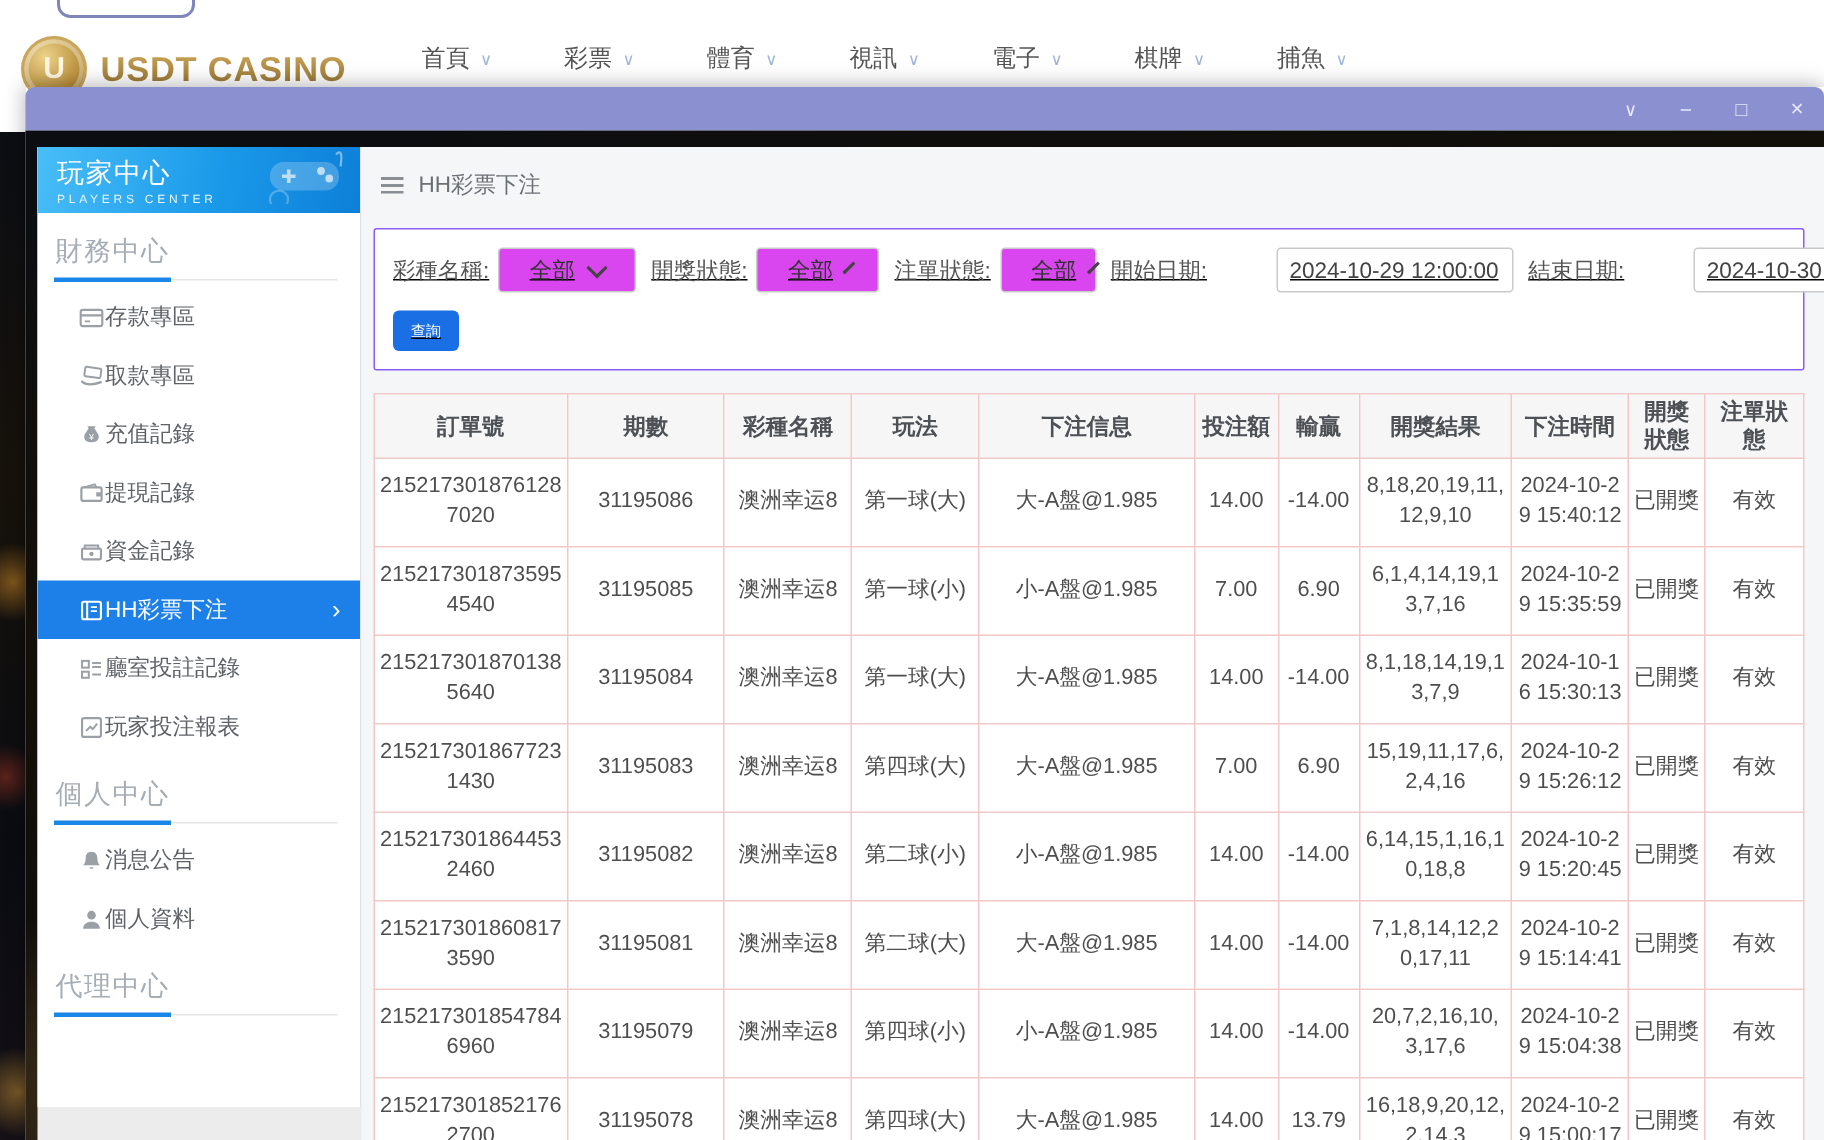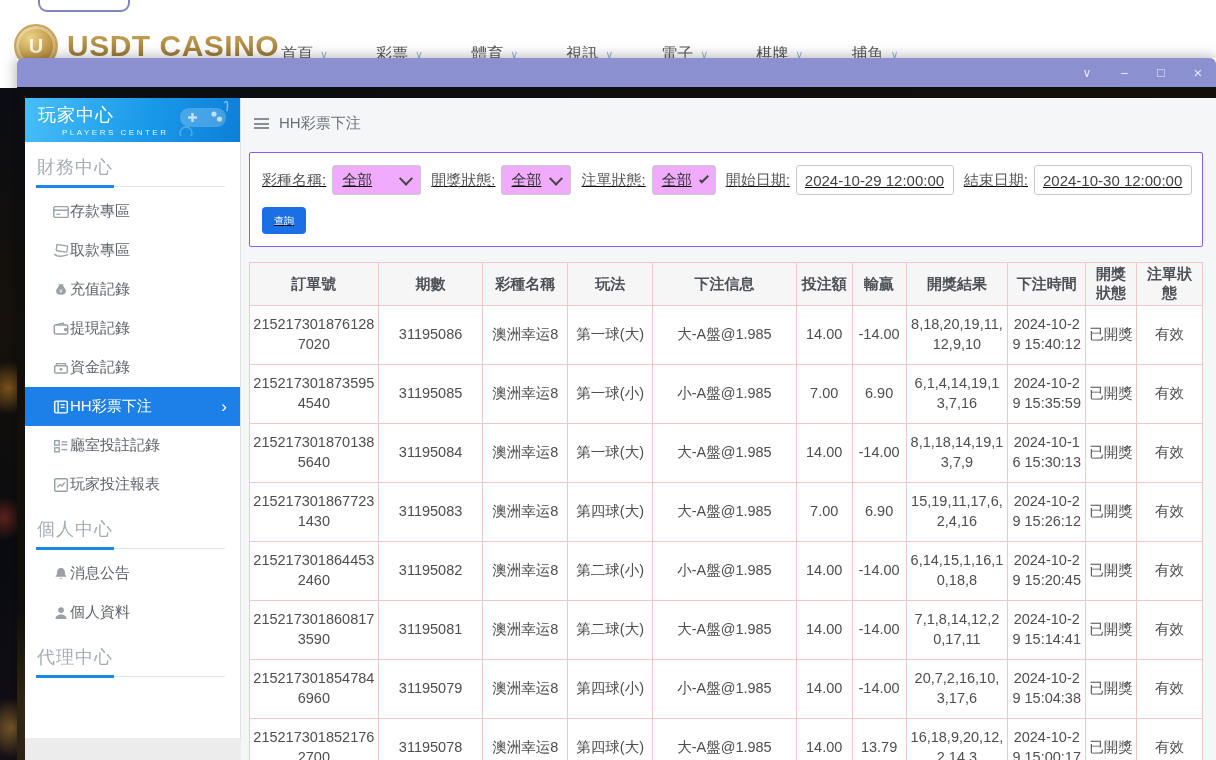--- a/index.html
+++ b/index.html
@@ -11,24 +11,24 @@
   
   .topbar{position:absolute;left:0;top:0;width:1216px;height:90px;background:#ffffff;}
   .tab-ghost{position:absolute;left:38px;top:-9px;width:88px;height:17px;
     border:2px solid #7f86bb;border-radius:9px;background:#fff;}
   .logo{position:absolute;left:14px;top:24px;display:flex;align-items:center;gap:9px;}
   .logo-circle{width:40px;height:40px;border-radius:50%;
     background:radial-gradient(circle at 35% 30%,#ecd28a,#b58a35 70%,#8f6b25);
     border:2px solid #caa55a;display:flex;align-items:center;justify-content:center;
     box-shadow:inset 0 0 0 3px rgba(255,255,255,.35);}
   .logo-circle span{color:#fff7e2;font-weight:bold;font-size:20px;}
-  .logo-text{font-size:30px;font-weight:bold;letter-spacing:.5px;
+  .logo-text{font-size:23px;font-weight:bold;letter-spacing:.5px;
     background:linear-gradient(#cfa95c,#8f6f2e);-webkit-background-clip:text;background-clip:text;
     color:#ab8440;-webkit-text-fill-color:transparent;}
-  .nav{position:absolute;left:281px;top:44px;display:flex;gap:48px;}
+  .nav{position:absolute;left:281px;top:29px;display:flex;gap:48px;}
   .nav-item{display:flex;align-items:center;gap:7px;font-size:16px;color:#555;cursor:pointer;white-space:nowrap;}
   .nav-item .chev{font-size:11px;color:#9fb4d6;}
   
   .left-strip{position:absolute;left:0;top:88px;width:17px;height:672px;
     background:linear-gradient(180deg,#0c0e14 0%,#17120b 35%,#0a0c12 70%,#141016 100%);}
   .left-strip::after{content:"";position:absolute;inset:0;
     background:
       radial-gradient(circle at 9px 300px,rgba(214,142,40,.55),transparent 26px),
       radial-gradient(circle at 4px 430px,rgba(190,60,40,.45),transparent 22px),
       radial-gradient(circle at 12px 640px,rgba(220,160,60,.5),transparent 30px);}
@@ -42,21 +42,21 @@
     background:linear-gradient(165deg,#0b0d12 0%,#141008 38%,#0a0c10 72%,#120e14 100%);}
   .modal-body::before{content:"";position:absolute;inset:0;pointer-events:none;
     background:radial-gradient(circle at 3% 95%,rgba(210,150,50,.25),transparent 120px);}
   .inner{position:relative;width:1191px;height:662px;display:flex;background:#ececec;}
   
   .sidebar{width:215px;flex-shrink:0;background:#ffffff;height:640px;
     border-right:1px solid #e2e2e2;overflow:hidden;}
   .sb-header{height:44px;background:linear-gradient(100deg,#48bef8 0%,#1b9ae9 55%,#0d7fd8 100%);
     color:#fff;padding:5px 0 0 13px;box-sizing:border-box;position:relative;overflow:hidden;}
   .sb-title{font-size:18px;letter-spacing:1px;}
-  .sb-sub{font-size:8px;letter-spacing:2.5px;color:#e8f5ff;margin-top:1px;margin-left:24px;}
+  .sb-sub{font-size:8px;letter-spacing:2.5px;color:#e8f5ff;margin-top:1px;}
   .sb-gamepad{position:absolute;right:10px;top:2px;}
   .sb-heading{font-size:18px;color:#a6adb5;padding:13px 14px 7px 12px;letter-spacing:1px;}
   .sb-underline{height:1px;background:#e4e4e4;margin:0 15px 5px 11px;position:relative;}
   .sb-underline::before{content:"";position:absolute;left:0;top:-1px;width:78px;height:3px;background:#1a86e8;}
   .sb-item{height:39px;display:flex;align-items:center;padding-left:27px;
     color:#5f6368;font-size:15px;position:relative;cursor:pointer;}
   .sb-item .ic{width:18px;height:18px;color:#9aa0a6;display:flex;align-items:center;justify-content:center;}
   .sb-item.active{background:#1d80e8;color:#fff;}
   .sb-item.active .ic{color:#fff;}
   .sb-item .arrow{position:absolute;right:13px;font-size:17px;color:#fff;line-height:1;}
@@ -64,31 +64,31 @@
   .content{flex:1;background:#f4f6f8;height:663px;overflow:hidden;}
   .page-header{display:flex;align-items:center;gap:10px;height:30px;margin:10px 0 0 13px;
     color:#6b7076;font-size:15px;}
   .hamburger{width:15px;height:11px;
     background:repeating-linear-gradient(#8a8f96 0 2px,transparent 2px 4.5px);}
   .filter-card{background:#fff;border:1px solid #8b5cf6;border-radius:2px;
     margin:14px 13px 0 8px;padding:12px 10px 12px 12px;text-decoration:underline;}
   .filter-row{display:flex;align-items:center;gap:6px;font-size:15px;color:#555;white-space:nowrap;}
   .f-label{margin-left:4px;}
   .f-label:first-child{margin-left:0;}
-  .select{border:1px solid #c9c9c9;border-radius:3px;background:#f0abfc;height:30px;
+  .select{border:1px solid #c9c9c9;border-radius:3px;background:#d946ef;height:30px;
     display:inline-flex;align-items:center;justify-content:space-between;
-    padding:0 9px;font-size:15px;color:#333;box-sizing:border-box;cursor:pointer;}
+    padding:0 20px;font-size:15px;color:#333;box-sizing:border-box;cursor:pointer;}
   .select .chevbox{width:8px;height:8px;border-right:2px solid #444;border-bottom:2px solid #444;
     transform:rotate(45deg) translate(-1px,-1px);margin-left:10px;}
   .sel-lg{width:150px;}
   .sel-md{width:82px;}
   .sel-sm{width:64px;}
   .date-input{border:1px solid #c9c9c9;border-radius:3px;height:30px;width:158px;
     padding:0 8px;font-size:15px;color:#444;box-sizing:border-box;
-    font-family:"Liberation Sans","DejaVu Sans",sans-serif;}
+    font-family:"Liberation Sans","DejaVu Sans",sans-serif;margin-left:40px;}
   .btn-query{margin-top:12px;background:#1b6fe5;color:#fff;border:none;border-radius:4px;
     width:44px;height:27px;font-size:10px;cursor:pointer;display:flex;align-items:center;justify-content:center;
     font-family:"Liberation Sans","DejaVu Sans",sans-serif;}
   
   table.bet{border-collapse:collapse;margin:15px 13px 0 8px;table-layout:fixed;background:#fff;}
   table.bet th,table.bet td{border:1px solid #f1c7c7;text-align:center;padding:2px 3px;
     overflow:hidden;}
   table.bet th{height:32px;background:#f6f6f6;font-size:15px;font-weight:bold;color:#4d5156;}
   table.bet td{height:54px;font-size:14.5px;color:#4e4e4e;line-height:1.35;word-break:break-all;}
   td.dt{word-break:normal;margin-left:21px;}

